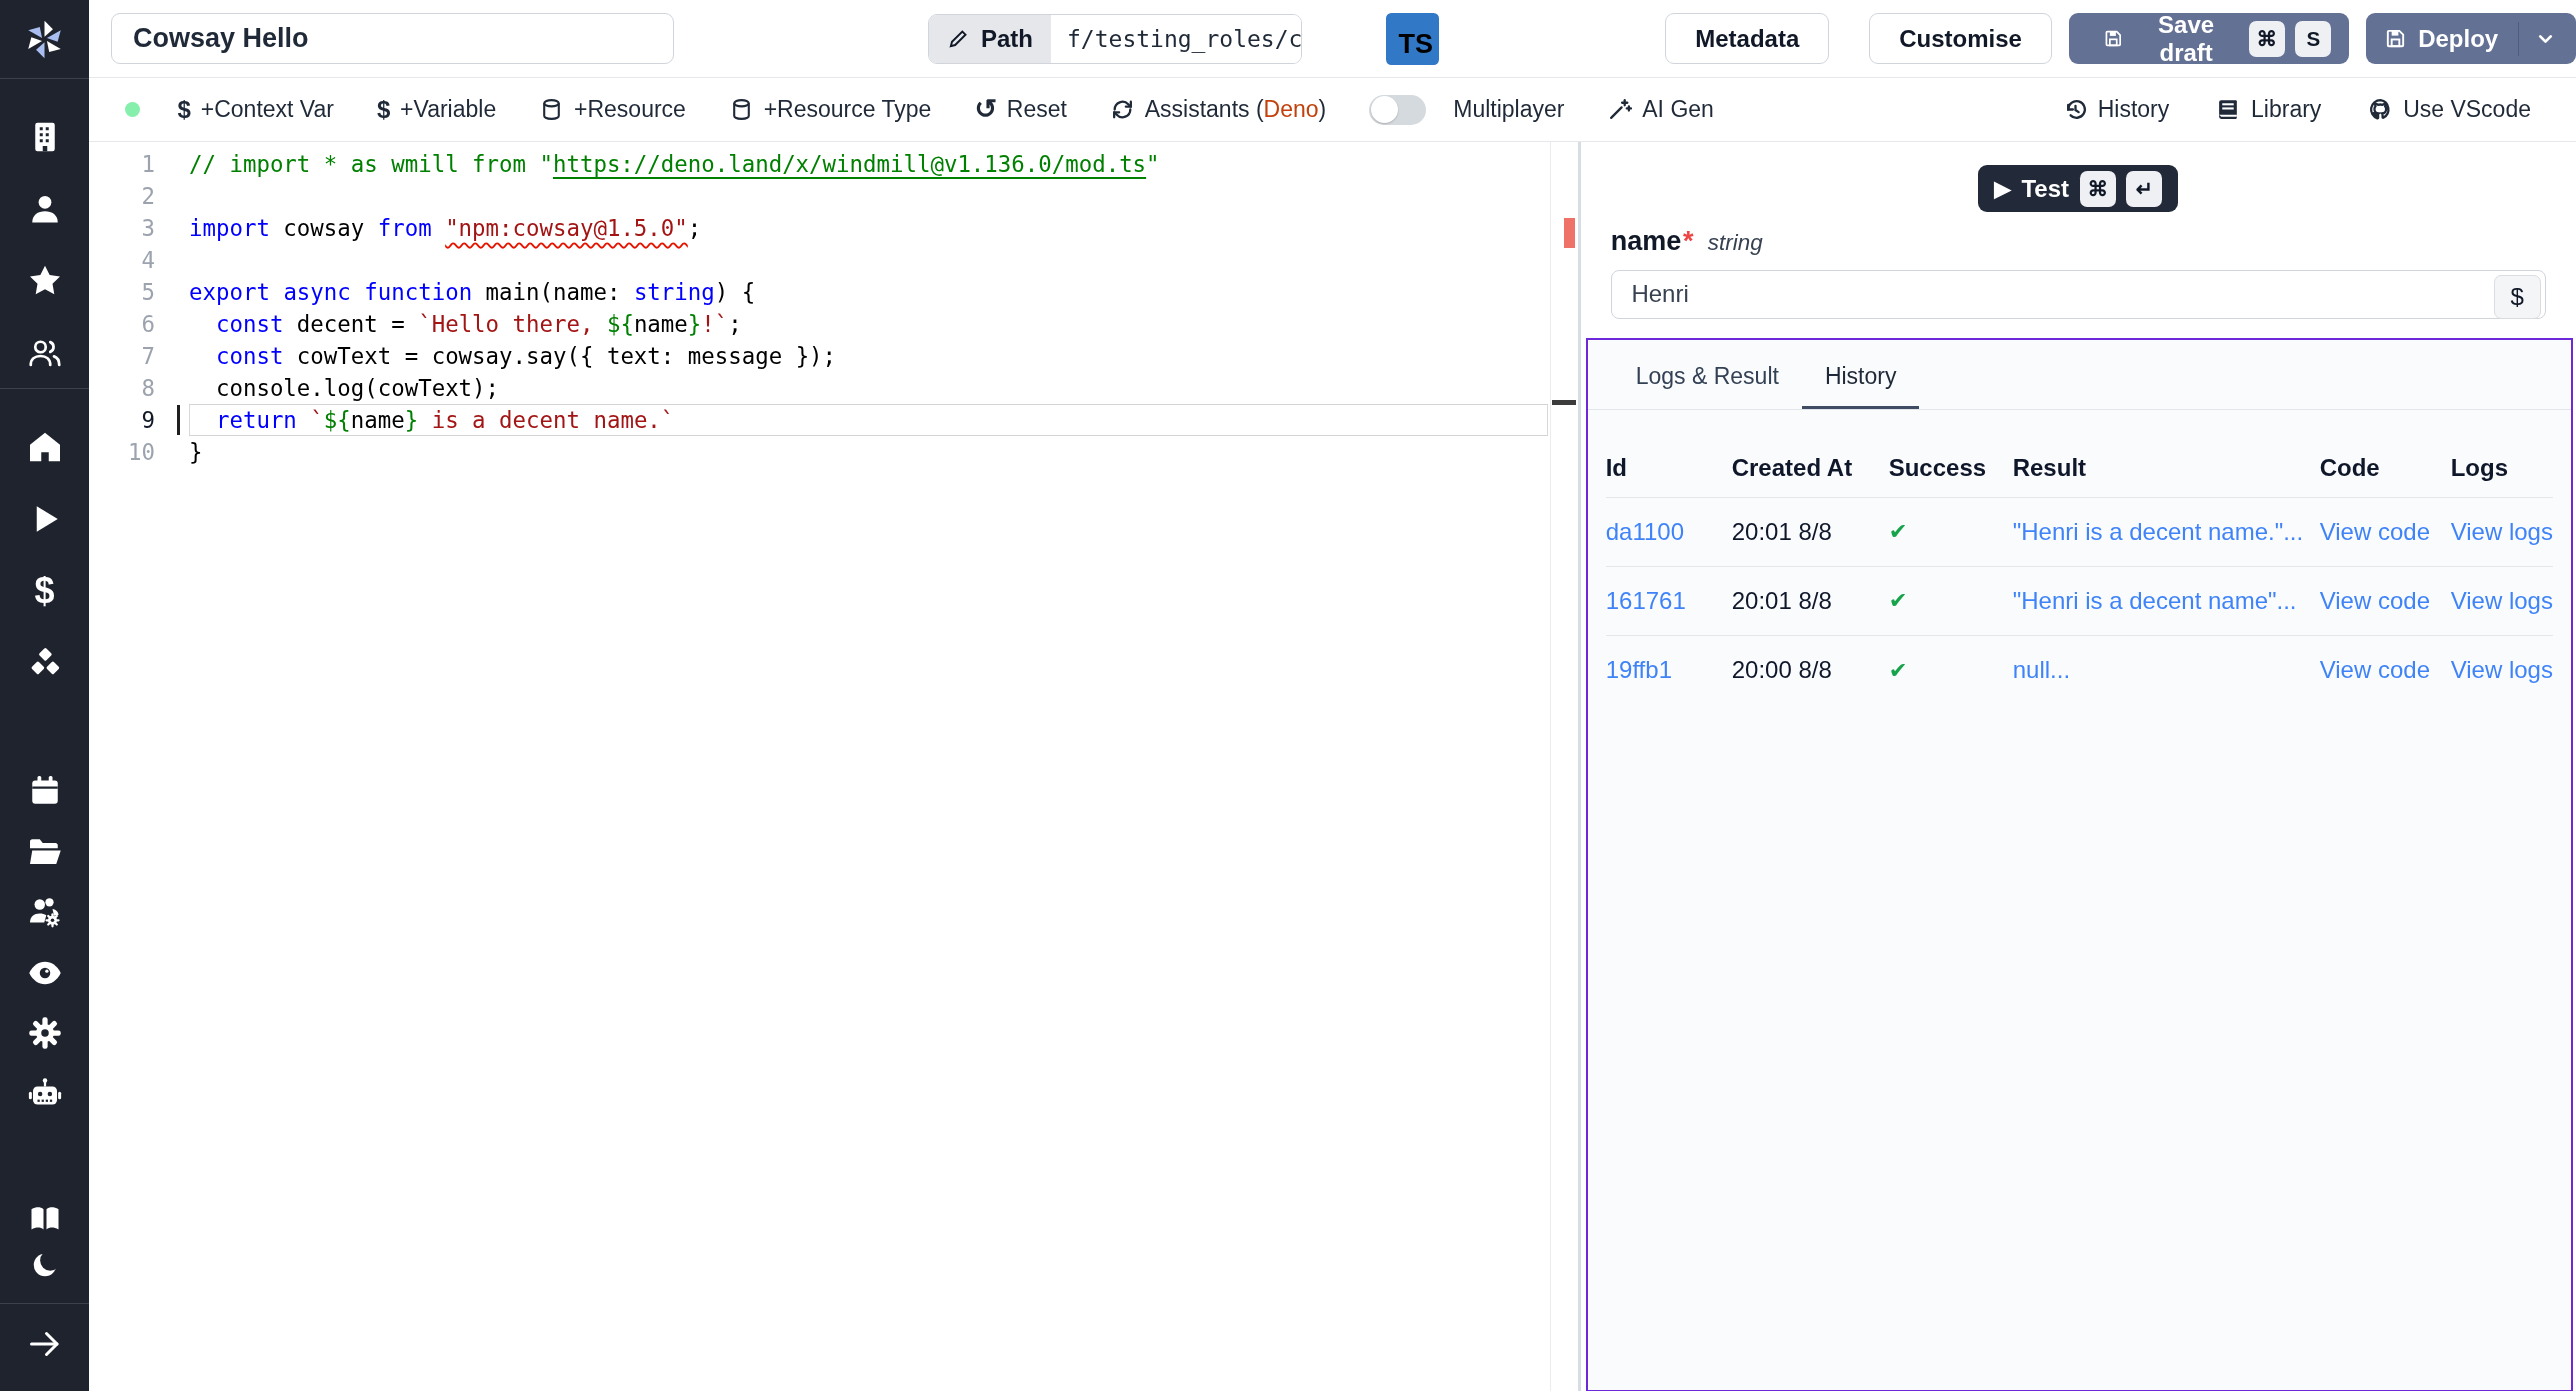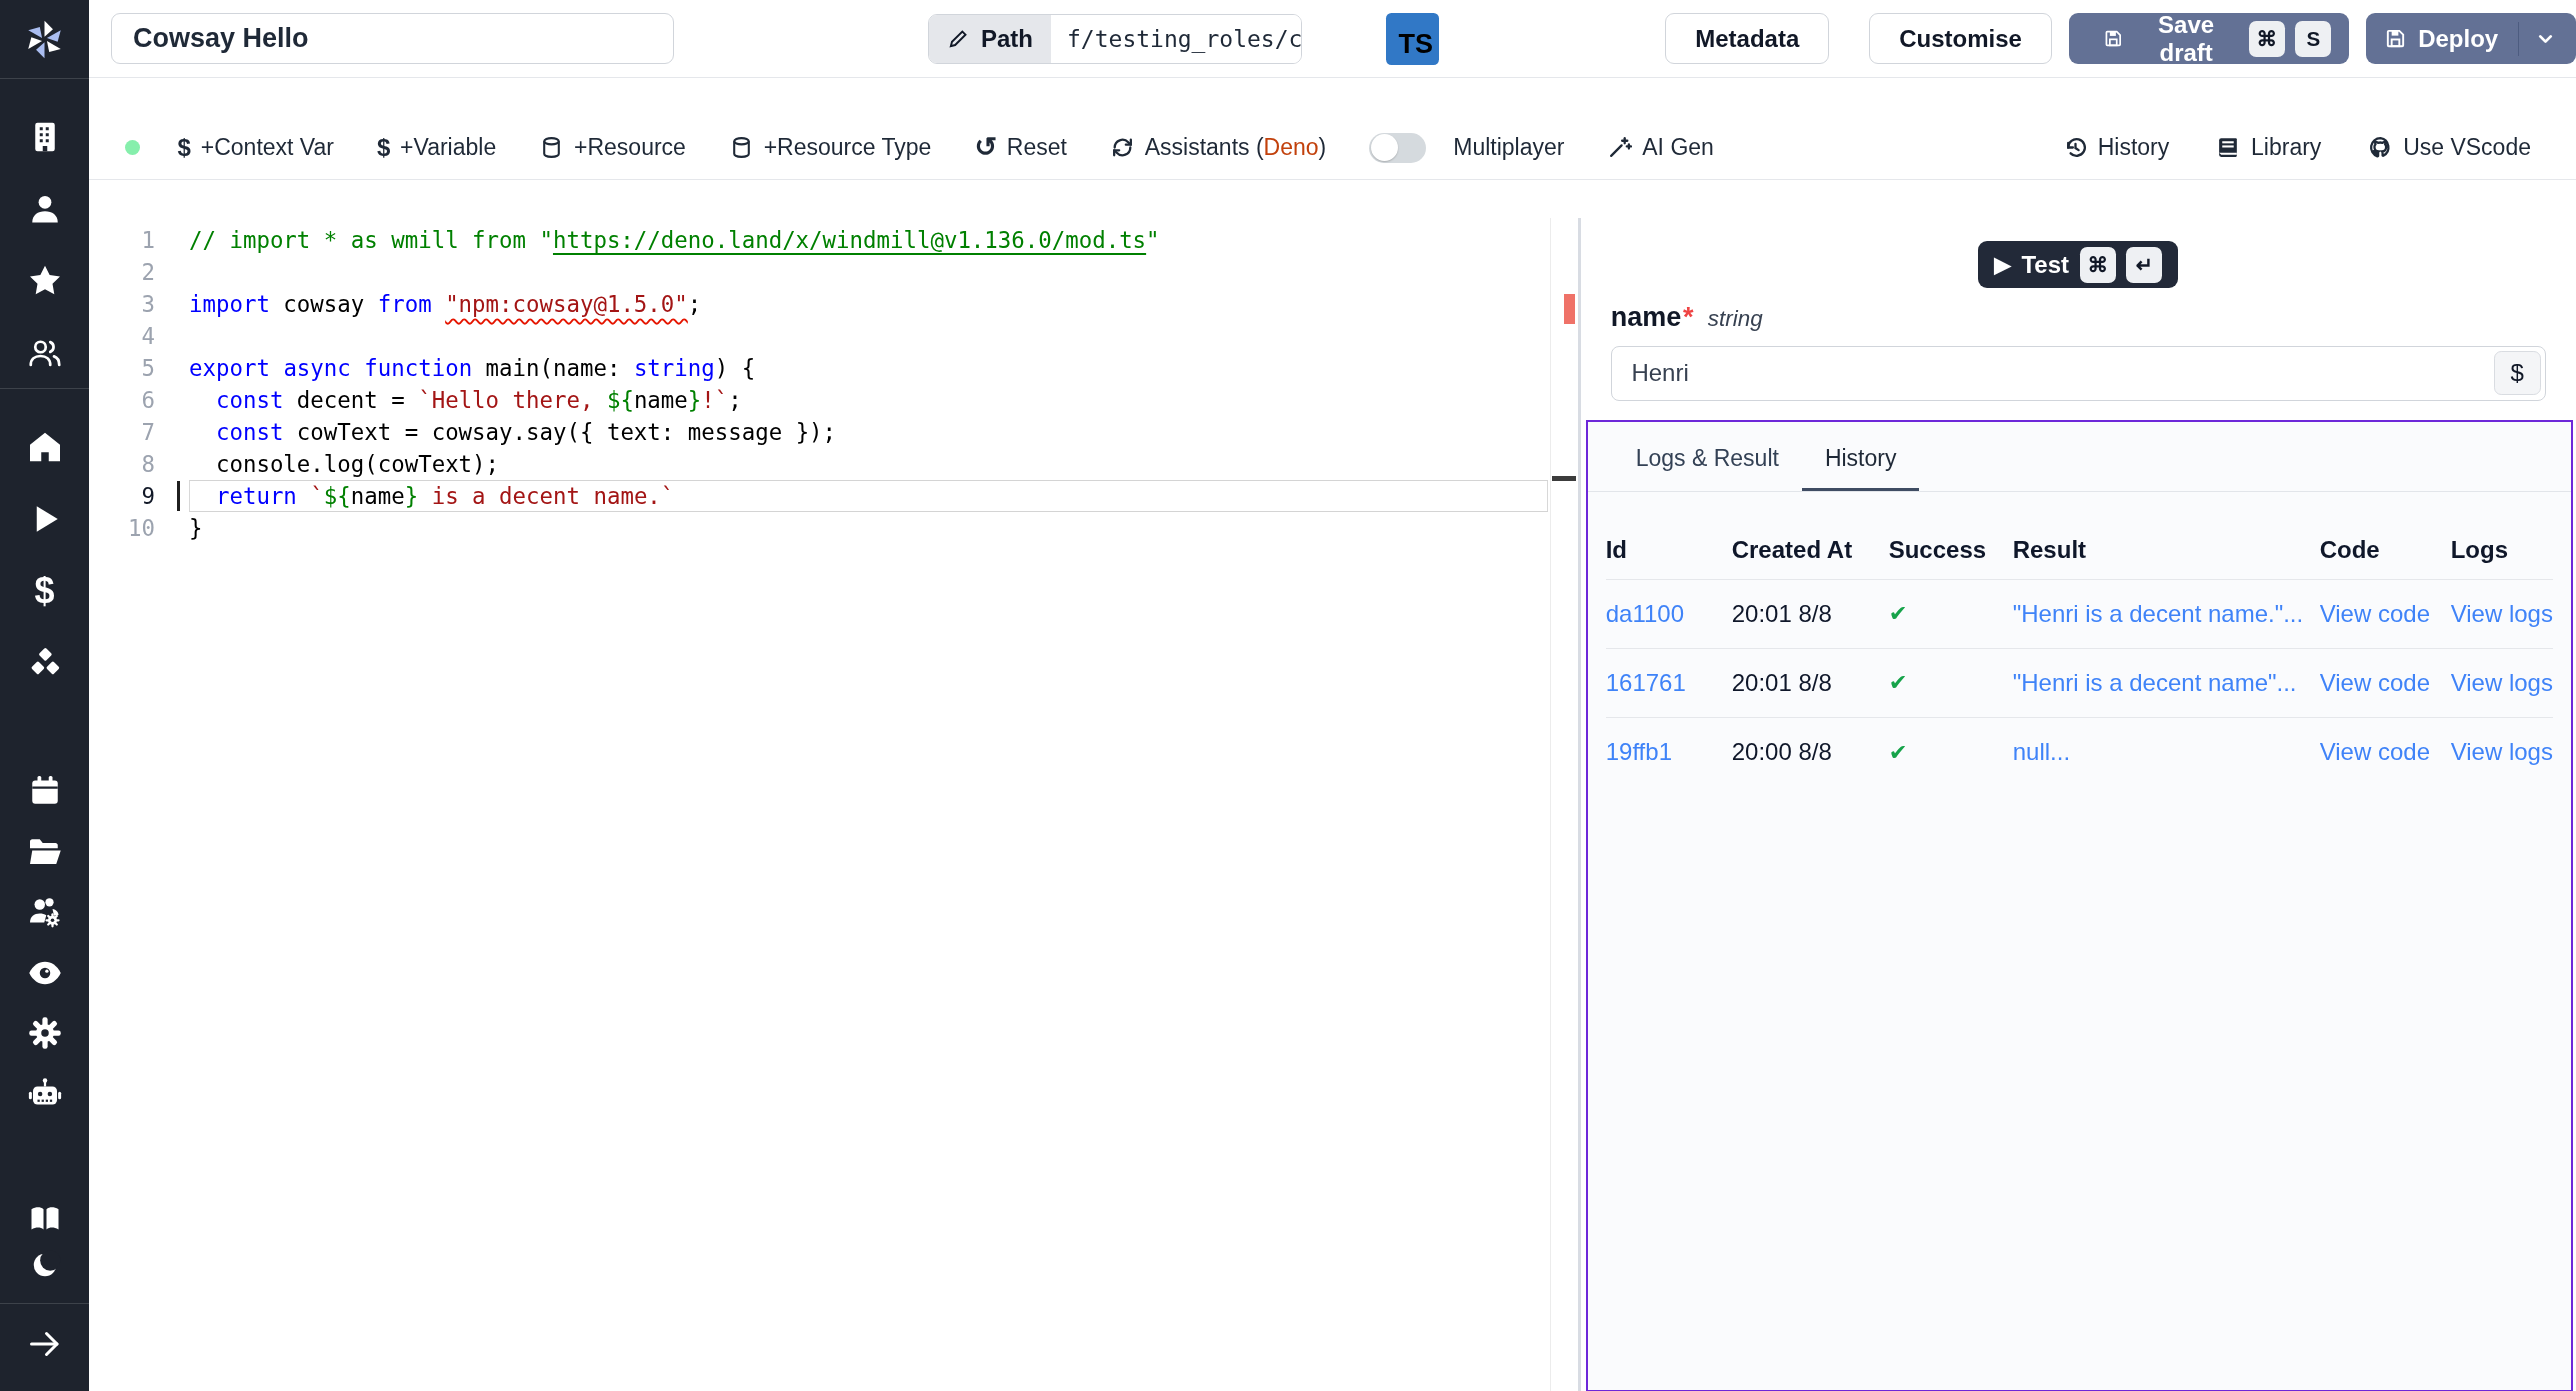--- a/index.html
+++ b/index.html
@@ -10,21 +10,21 @@
   
   .sidebar { width:89px; background:#1e232d; flex-shrink:0; display:flex; flex-direction:column; align-items:center; }
   .logo-box { height:79px; width:100%; display:flex; align-items:center; justify-content:center; border-bottom:0.9px solid rgba(255,255,255,.14); }
   .side-ic { width:39px; height:39px; display:flex; align-items:center; justify-content:center; cursor:pointer; }
   .side-ic svg { width:36px; height:36px; }
   .gly { color:#fff; font-size:36px; font-weight:700; line-height:1; }
   .side-div { width:100%; height:0.9px; background:rgba(255,255,255,.14); }
   .sb-grp { display:flex; flex-direction:column; align-items:center; }
 
   
-  .main { flex:1; display:flex; flex-direction:column; min-width:0;gap:38px; }
+  .main { flex:1; display:flex; flex-direction:column; min-width:0; }
   .topbar { height:78px; flex-shrink:0; border-bottom:0.9px solid #e5e7eb; display:flex; align-items:center; padding-left:21.5px; background:#fff; }
   .title-input { width:597px; height:51px; border:0.9px solid #d1d5db; border-radius:9px; font-family:inherit; font-weight:700; font-size:27px; color:#1f2937; padding:0 21.5px; outline:none; }
   .path-group { margin-left:254px; display:flex; align-items:stretch; height:50px; border:0.9px solid #d1d5db; border-radius:9px; overflow:hidden; }
   .path-left { background:#e5e7eb; display:flex; align-items:center; gap:10.7px; padding:0 18px; font-weight:700; font-size:24px; color:#111827; cursor:pointer; }
   .path-right { background:#fff; display:flex; align-items:center; padding:0 16px; font-family:"DejaVu Sans Mono",monospace; font-size:23px; color:#1f2937; width:274px; white-space:nowrap; overflow:hidden; }
   .ts-badge { margin-left:84px; width:56px; height:52px; background:#3178c6; border-radius:5.4px; color:#000000; font-weight:700; font-size:27px; display:flex; align-items:flex-end; justify-content:flex-end; padding:0 6.3px 4.5px 0; }
   .btn-outline { height:51px; border:0.9px solid #d1d5db; background:#fff; border-radius:9px; font-family:inherit; font-size:24px; font-weight:600; color:#111827; padding:0 29px; cursor:pointer; }
   .btn-primary { height:51px; border:none; background:#637195; border-radius:9px; color:#fff; font-family:inherit; font-size:24px; font-weight:700; display:flex; align-items:center; gap:10.7px; padding:0 18px; cursor:pointer; }
   kbd.dk { background:#eef0f3; border-radius:7.2px; min-width:36px; height:36px; display:inline-flex; align-items:center; justify-content:center; color:#111827; font-family:inherit; font-size:20.6px; font-weight:600; padding:0 7.2px; }
   .dep-div { width:0.9px; height:34px; background:#4d5c80; margin:0 3.6px 0 9px; }
@@ -63,21 +63,21 @@
   
   .rightpanel { flex:1; background:#fff; display:flex; flex-direction:column; padding:0 30px; min-width:0; }
   .test-row { display:flex; justify-content:center; margin-top:23px; }
   .test-btn { background:#222938; border:none; border-radius:9px; height:47px; display:flex; align-items:center; gap:10.7px; padding:0 16px; color:#fff; font-family:inherit; font-size:24px; font-weight:700; cursor:pointer; }
   .test-btn .play { font-size:21.5px; }
   .field-label { margin-top:14.3px; display:flex; align-items:baseline; }
   .fl-name { font-size:27px; font-weight:700; color:#111827; }
   .fl-req { color:#ef4444; font-size:27px; font-weight:700; margin-left:1.8px; }
   .fl-type { font-style:italic; font-size:22.4px; color:#374151; margin-left:14.3px; }
   .field-wrap { position:relative; margin-top:12.5px; }
-  .field-input { width:100%; height:55px; border:0.9px solid #d1d5db; border-radius:8px; font-family:inherit; font-size:24px; color:#374151; padding:0 19.7px; outline:none; }
+  .field-input { width:100%; height:49px; border:0.9px solid #d1d5db; border-radius:8px; font-family:inherit; font-size:24px; color:#374151; padding:0 19.7px; outline:none; }
   .dollar-btn { position:absolute; right:5.4px; top:5.4px; width:47px; height:44px; background:#f4f5f7; border:0.9px solid #d9dce1; border-radius:7.2px; font-family:inherit; font-size:24px; color:#111827; cursor:pointer; }
   .th-heading { margin-top:231px; font-size:29px; font-weight:700; color:#6d28d9; }
   .th-box { margin:19.7px -27px 0 -25px; flex:1; border:2.7px solid #6d28d9; background:#fafbfd; display:flex; flex-direction:column; overflow:hidden; }
   .tabbar { display:flex; padding:0 25px; border-bottom:0.9px solid #e2e5ea; }
   .tab { padding:23px 23px 16px; font-size:23px; color:#334155; cursor:pointer; border-bottom:3.6px solid transparent; margin-bottom:-0.9px; }
   .tab.active { color:#1f2937; border-bottom-color:#3f4c63; font-weight:500; }
   .htable { padding:29px 18px 0; }
   .trow { display:grid; grid-template-columns:126px 157px 124px 307px 131px 1fr; align-items:center; height:69px; border-bottom:0.9px solid #e5e7eb; font-size:24px; color:#0f172a; }
   .trow:last-child { border-bottom:none; }
   .trow.head { font-weight:700; height:59px; }

